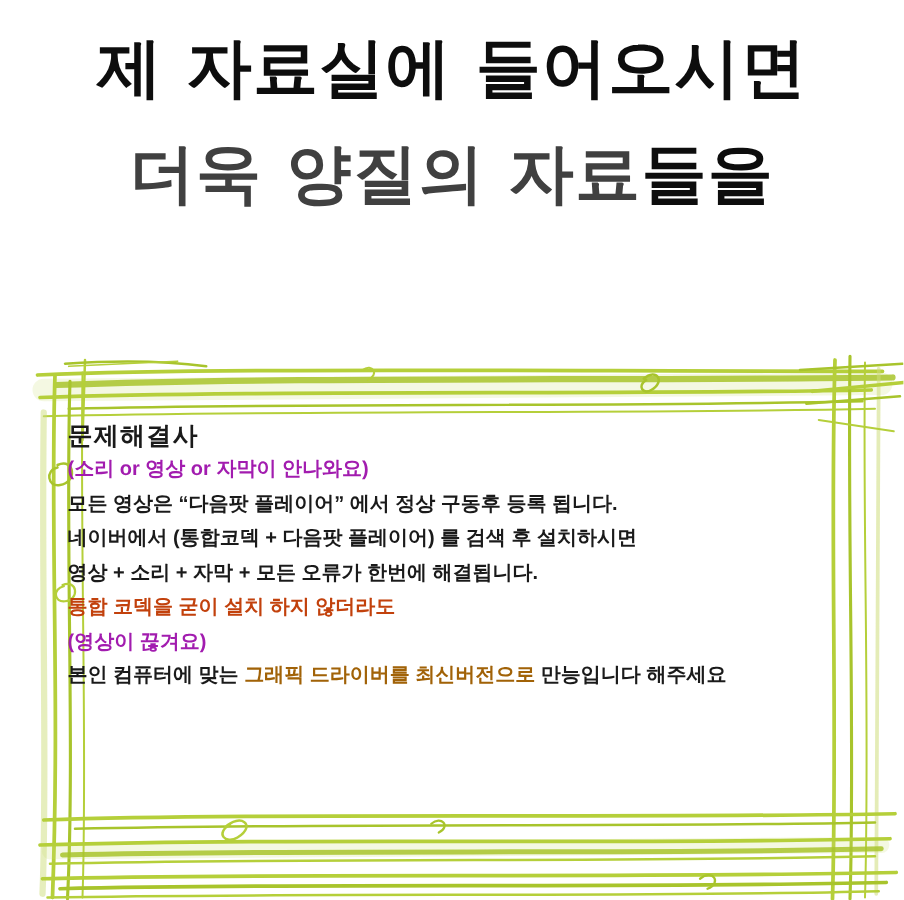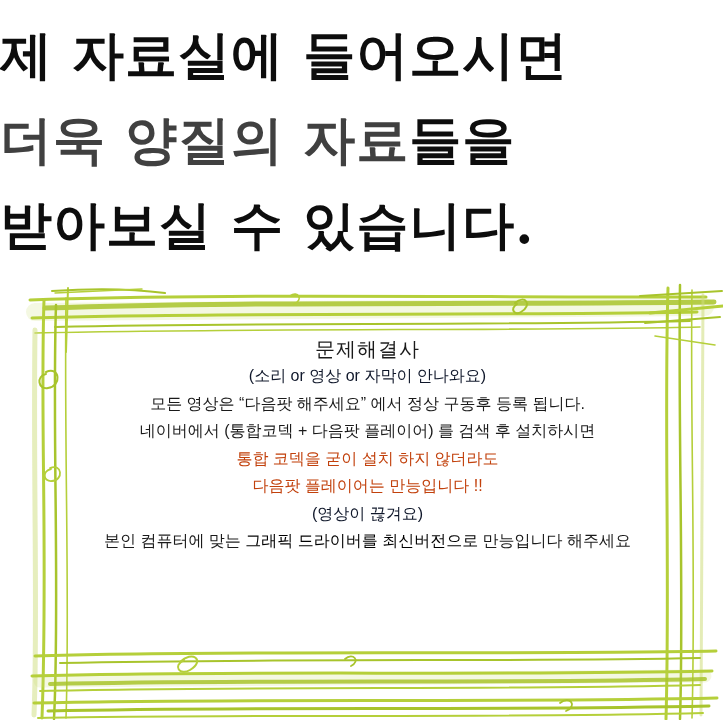--- a/index.html
+++ b/index.html
@@ -2,52 +2,51 @@
 <html><head>
 <meta charset="utf-8">
 <style>
   html,body{margin:0;padding:0;background:#fff;}
   .screen{
     position:relative;width:723px;height:720px;background:#ffffff;overflow:hidden;
     font-family:"Liberation Sans",sans-serif;
   }
   
   .headline{
-    position:absolute;top:12px;left:0;width:100%;
+    position:absolute;top:12px;left:0;width:100%;text-align:center;
     font-family:"DejaVu Serif",serif;
     font-size:52px;line-height:85px;font-weight:600;color:#0d0d0d;
     letter-spacing:1px;white-space:nowrap;
   }
   .headline .hl-blue{color:#404040;}
   
   .sketch-svg{position:absolute;left:0;top:0;width:723px;height:720px;}
   .sk{fill:none;stroke:#b5cf3a;stroke-linecap:round;}
   .sk-d{fill:none;stroke:#a8c42c;stroke-linecap:round;}
   .sk-l{fill:none;stroke:#cddd7c;stroke-linecap:round;}
   
   .box-content{
-    position:absolute;top:336px;left:76px;width:583px;text-align:center;
-    font-weight:normal;color:#1a1a1a;white-space:nowrap;
+    position:absolute;top:336px;left:54px;width:583px;
+    font-weight:bold;color:#1a1a1a;white-space:nowrap;
   }
   .box-title{font-size:20px;line-height:26px;letter-spacing:1px;}
   .box-line{font-size:16px;line-height:27.5px;}
-  .blue-head{color:#0f172a;}
+  .blue-head{color:#a21caf;}
   .red-line{color:#c2410c;}
-  .red-inline{color:#000000;margin-top:40px;}
+  .red-inline{color:#a16207;margin-top:40px;}
   .gap-top{}
 </style>
 </head>
 <body>
 
 <div class="screen">
 
   <div class="headline">
     <div>제 자료실에 들어오시면</div>
     <div><span class="hl-blue">더욱 양질의 자료</span><span>들을</span></div>
-    <div>받아보실 수 있습니다.</div>
   </div>
 
   <svg class="sketch-svg" viewBox="0 0 723 720" aria-hidden="true">
 
     <path class="sk-l" d="M35,312 L705,307" stroke-width="18" opacity="0.22"></path>
     <path class="sk" d="M30,300 C180,294 420,297 706,297" stroke-width="3"></path>
     <path class="sk-d" d="M45,308 C250,301 480,305 714,302" stroke-width="5" opacity="0.85"></path>
     <path class="sk" d="M32,318 C200,312 500,316 697,312" stroke-width="3"></path>
     <path class="sk-d" d="M55,327 C260,322 470,326 690,321" stroke-width="2"></path>
     <path class="sk" d="M35,333 C240,328 520,331 700,327" stroke-width="1.6"></path>
@@ -87,22 +86,22 @@
     <path class="sk" d="M34,703 C220,698 500,703 717,698" stroke-width="3"></path>
     <path class="sk-d" d="M48,711 C260,706 480,711 709,706" stroke-width="3"></path>
     <path class="sk" d="M38,718 C240,714 520,718 703,713" stroke-width="2"></path>
     <path class="sk-d" d="M560,703 c10,-8 18,3 6,8" stroke-width="1.8"></path>
   </svg>
 
   <div class="box-content">
     <div class="box-title">문제해결사</div>
 
     <div class="box-line blue-head">(소리 or 영상 or 자막이 안나와요)</div>
-    <div class="box-line">모든 영상은  “다음팟 해주세요”  에서 정상 구동후 등록 됩니다.</div>
+    <div class="box-line">모든 영상은  “다음팟 플레이어”  에서 정상 구동후 등록 됩니다.</div>
     <div class="box-line">네이버에서 (통합코덱 + 다음팟 플레이어) 를 검색 후 설치하시면</div>
+    <div class="box-line">영상 + 소리 + 자막 + 모든 오류가 한번에 해결됩니다.</div>
     <div class="box-line red-line">통합 코덱을 굳이 설치 하지 않더라도</div>
-    <div class="box-line red-line">다음팟 플레이어는 만능입니다 !!</div>
 
     <div class="box-line blue-head gap-top">(영상이 끊겨요)</div>
     <div class="box-line"><span>본인 컴퓨터에 맞는 </span><span class="red-inline">그래픽 드라이버를 최신버전으로</span><span> 만능입니다 해주세요</span></div>
   </div>
 
 </div>
 
 </body></html>

